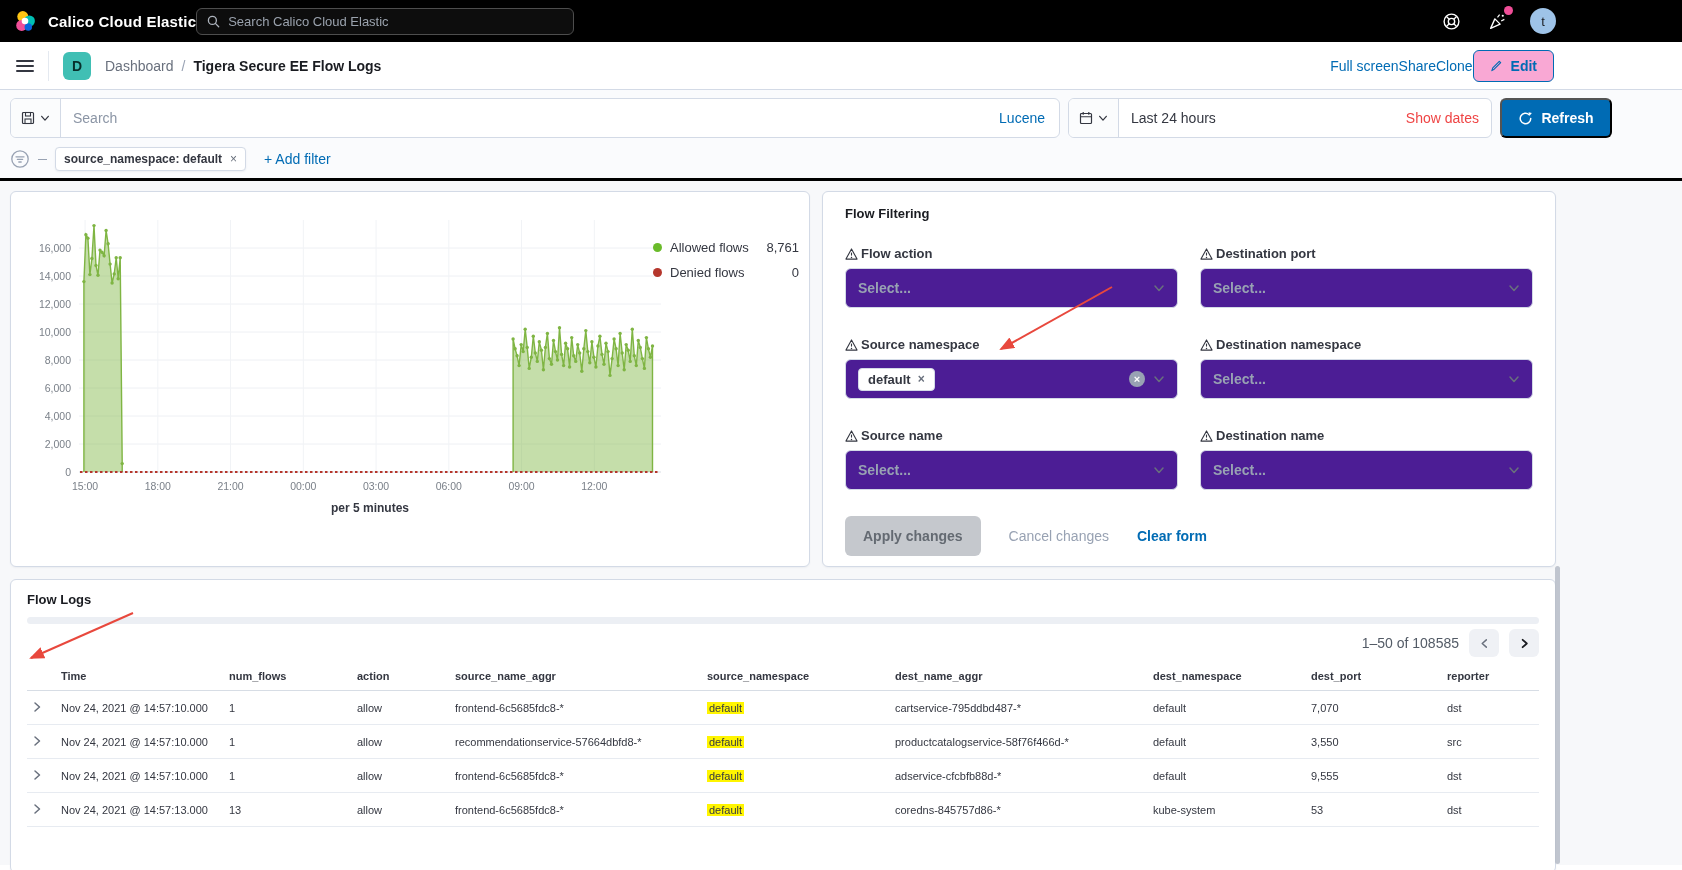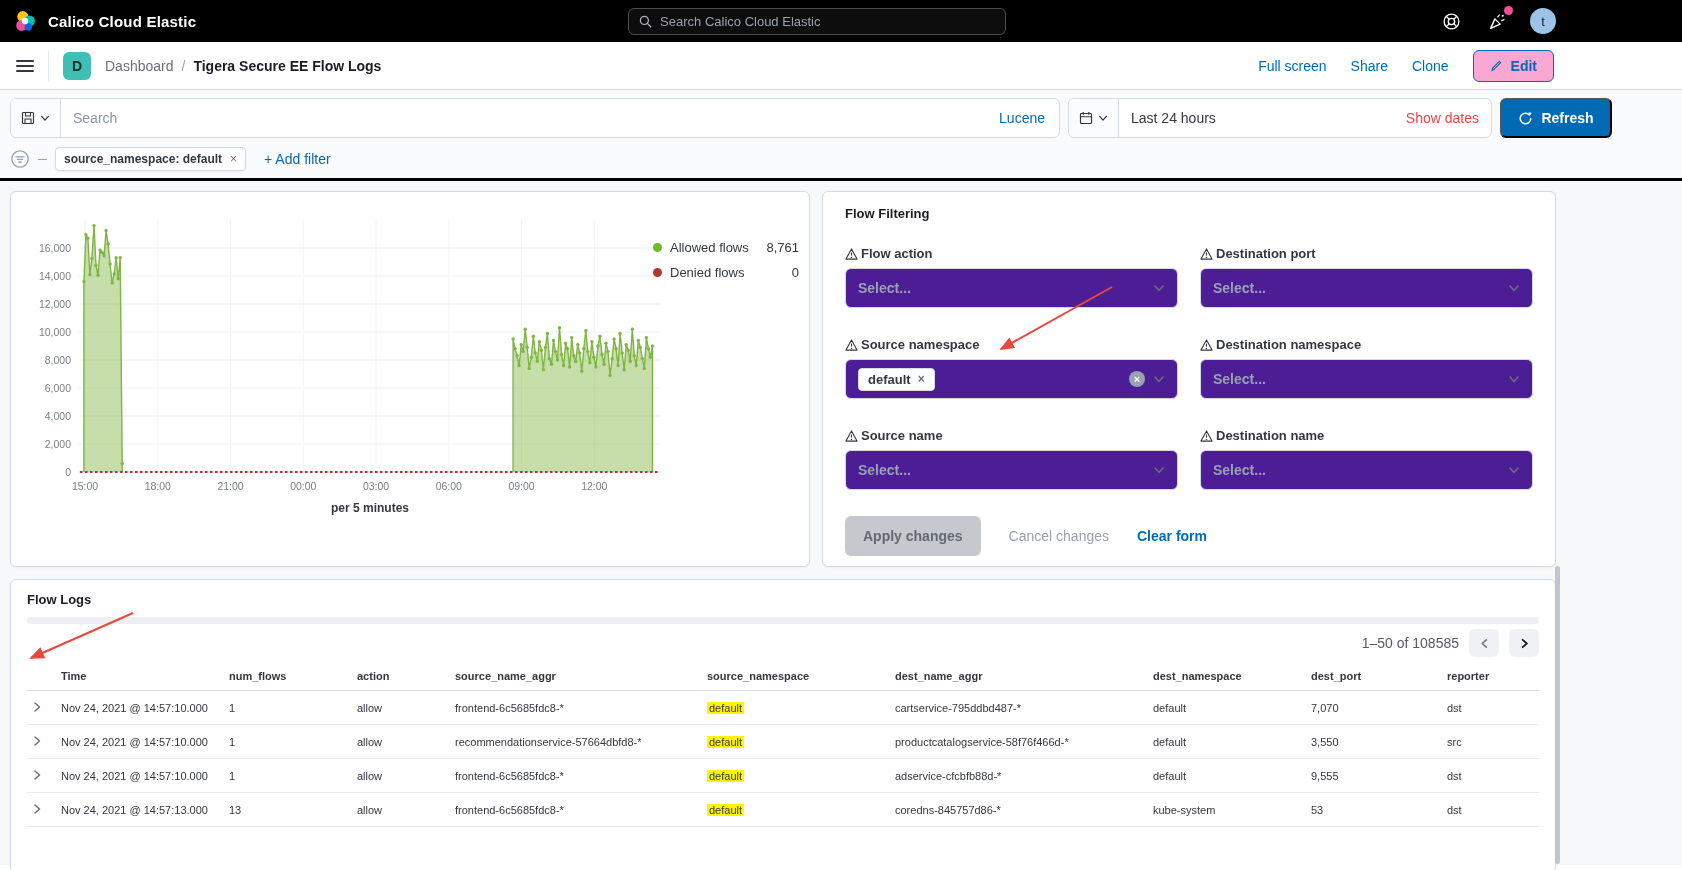--- a/index.html
+++ b/index.html
@@ -4,21 +4,21 @@
 <style>
   * { box-sizing: border-box; margin: 0; padding: 0; }
   html,body { width:1682px; height:870px; overflow:hidden; background:#fff;
     font-family:"Liberation Sans", sans-serif; color:#343741; }
   .app { position:relative; width:1682px; height:870px; }
 
   
   .topbar { height:42px; background:#000; display:flex; align-items:center; padding:0 14px; }
   .logo { width:22px; height:22px; margin-right:12px; flex:none; }
   .brand { color:#fff; font-size:15px; font-weight:600; letter-spacing:.2px; white-space:nowrap; }
-  .topbar-center { flex:1; display:flex; justify-content:center; }
+  .topbar-center { flex:1; display:flex; }
   .topbar-search { display:flex; align-items:center; gap:8px; width:378px; height:27px;
     border:1px solid #4d4d4d; border-radius:6px; padding:0 10px; background:rgba(255,255,255,.05); }
   .topbar-search input { flex:1; background:transparent; border:none; outline:none;
     color:#ddd; font-size:13px; font-family:inherit; }
   .topbar-search input::placeholder { color:#9aa2ad; }
   .topbar-icons { display:flex; align-items:center; gap:20px; margin-right:112px; }
   .icon-btn { position:relative; width:26px; height:26px; display:flex; align-items:center; justify-content:center; }
   .notif-dot { position:absolute; top:-2px; right:-3px; width:9px; height:9px; border-radius:50%; background:#F04E98; }
   .avatar { width:26px; height:26px; border-radius:50%; background:#9EC3E8; color:#1a1c21;
     font-size:13px; display:flex; align-items:center; justify-content:center; }
@@ -28,21 +28,21 @@
     display:flex; align-items:center; padding:0 16px; gap:14px; }
   .hamburger { display:flex; flex-direction:column; gap:3px; width:18px; }
   .hamburger span { height:2px; background:#343741; border-radius:1px; }
   .hdr-div { width:1px; height:30px; background:#E4E9F0; }
   .badge-d { width:28px; height:28px; border-radius:6px; background:#40BFB4; color:#07302c;
     font-size:14px; font-weight:700; display:flex; align-items:center; justify-content:center; }
   .crumbs { display:flex; align-items:center; gap:8px; font-size:14px; }
   .crumb-root { color:#69707D; }
   .crumb-sep { color:#98A2B3; }
   .crumb-cur { font-weight:700; color:#1a1c21; }
-  .hdr-actions { margin-left:auto; margin-right:112px; display:flex; align-items:center; gap:24px; }
+  .hdr-actions { margin-left:auto; margin-right:112px; display:flex; align-items:center; }
   .link { color:#006BB4; font-size:14px; cursor:pointer; white-space:nowrap; }
   .edit-btn { display:flex; align-items:center; gap:8px; border:1px solid #006BB4; color:#006BB4;
     background:#f9a8d4; border-radius:6px; height:32px; padding:0 16px; font-size:14px; font-weight:600; }
 
   
   .qsection { background:#fafbfd; padding:8px 70px 6px 10px; border-bottom:3px solid #000000; }
   .qrow { display:flex; gap:8px; }
   .group { display:flex; align-items:center; background:#fff; border:1px solid #D3DAE6;
     border-radius:6px; height:40px; overflow:hidden; }
   .search-group { flex:1; }

